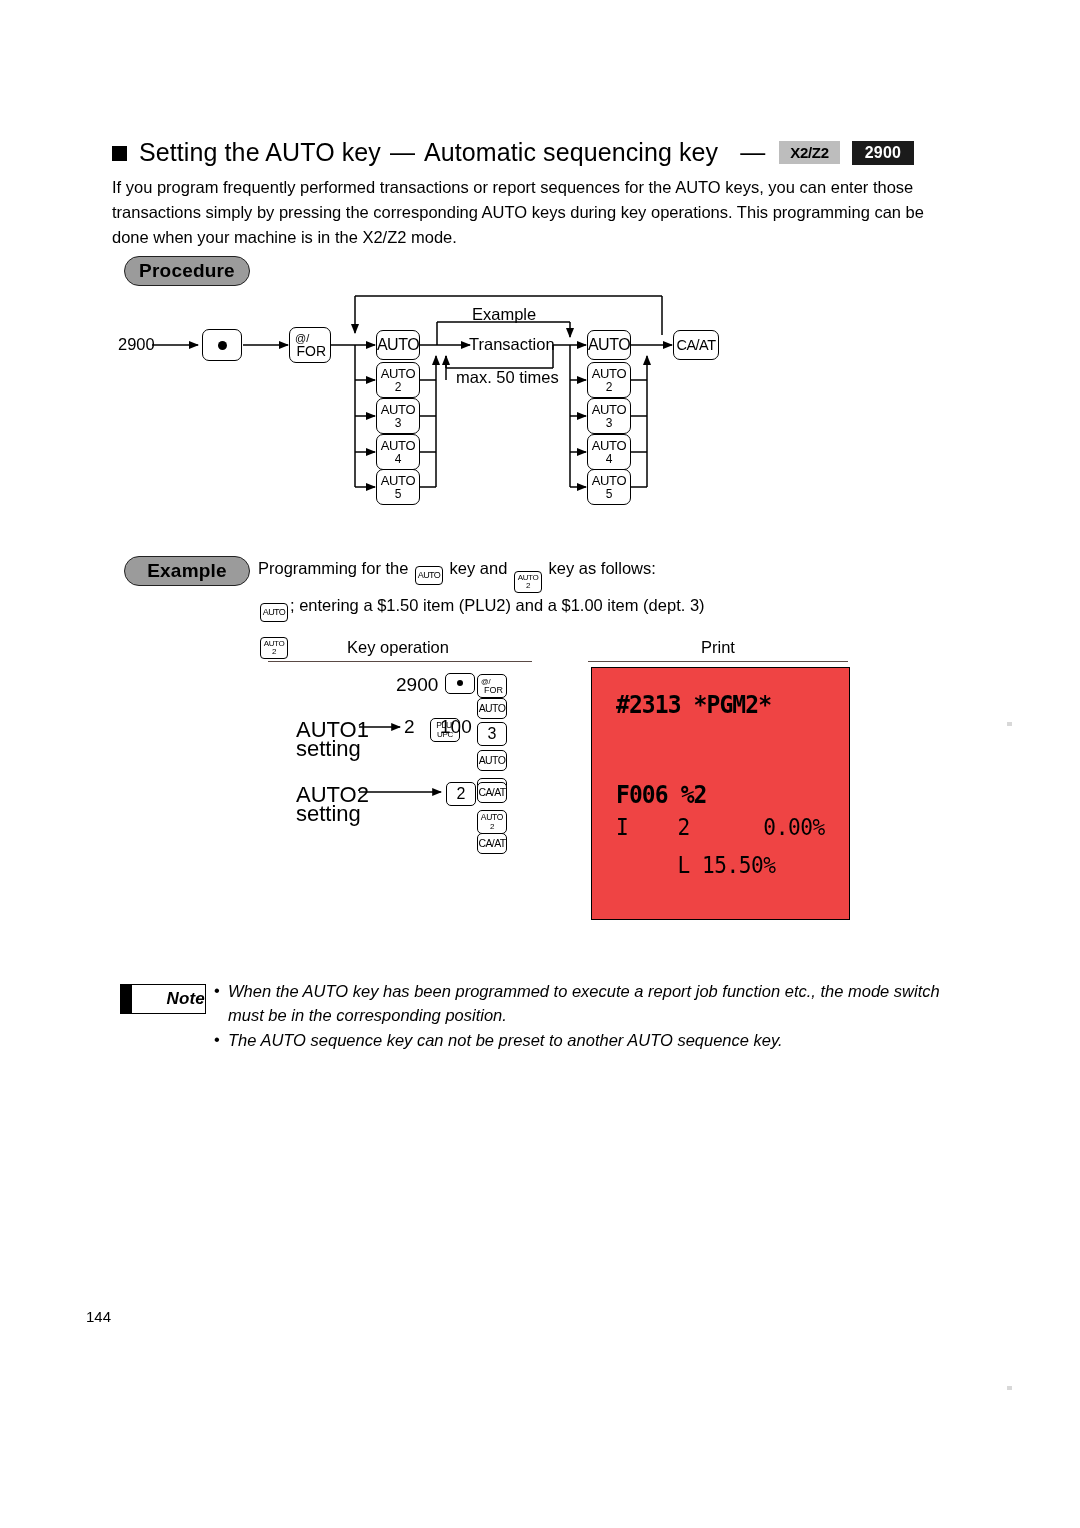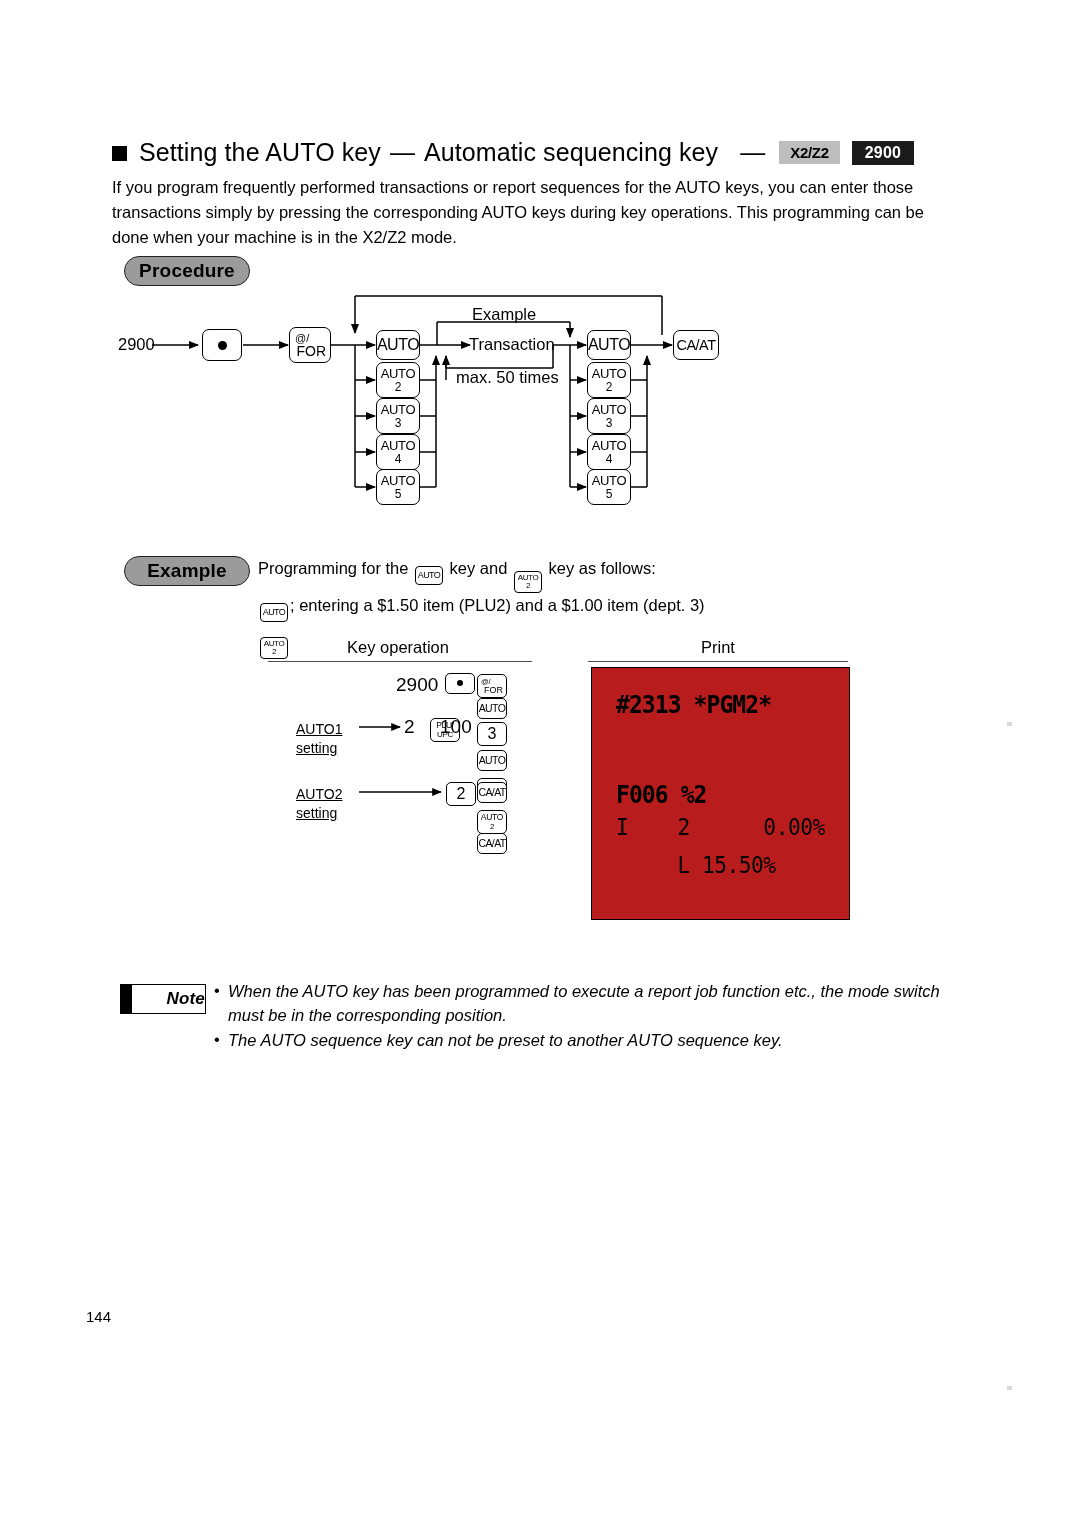--- a/index.html
+++ b/index.html
@@ -251,41 +251,40 @@
   }
   .col-rule {
     position: absolute;
     height: 1.4px;
     background: #5a4a45;
   }
 
   
   .ko-label {
     position: absolute;
-    font-size: 14px;
+    font-size: 22px;
     line-height: 19px;
     white-space: nowrap;
-    text-decoration: underline;
   }
   .ko-num {
     position: absolute;
     font-size: 19px;
     white-space: nowrap;
   }
   .ko-key { position: absolute; }
 
   
   #receipt {
     position: absolute;
     left: 591px;
     top: 667px;
     width: 257px;
     height: 251px;
     border: 1.6px solid #000;
-    background: #b91c1c;
+    background: #ef4444;
     overflow: hidden;
   }
   .rc-line {
     position: absolute;
     font-family: "DejaVu Sans Mono", monospace;
     font-weight: bold;
     color: #000;
     white-space: pre;
     transform: scaleX(0.92);
     transform-origin: left center;

